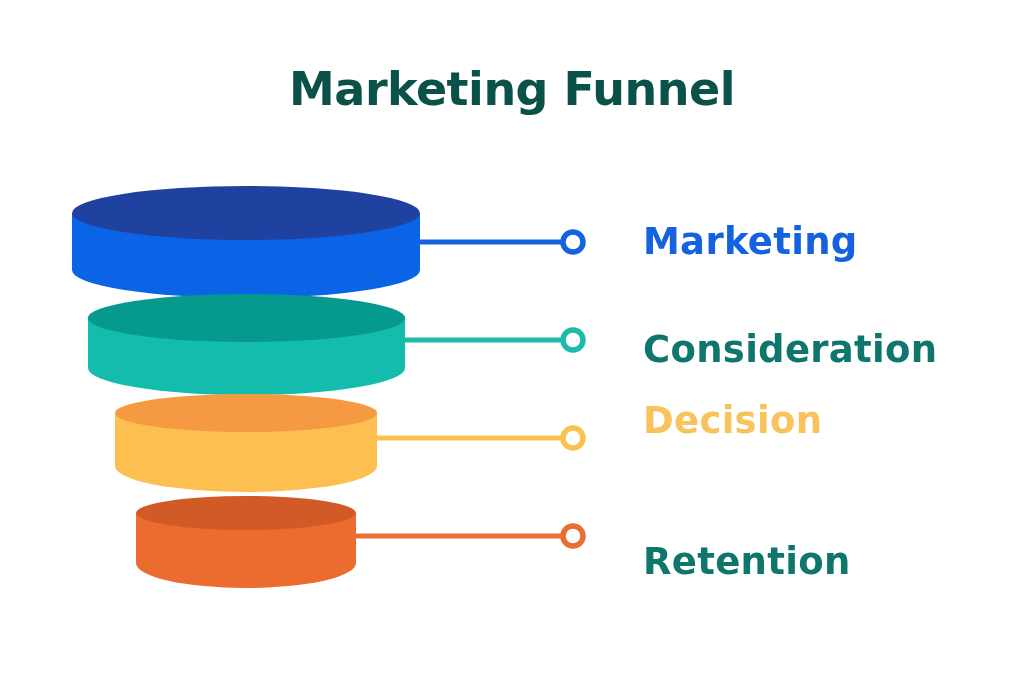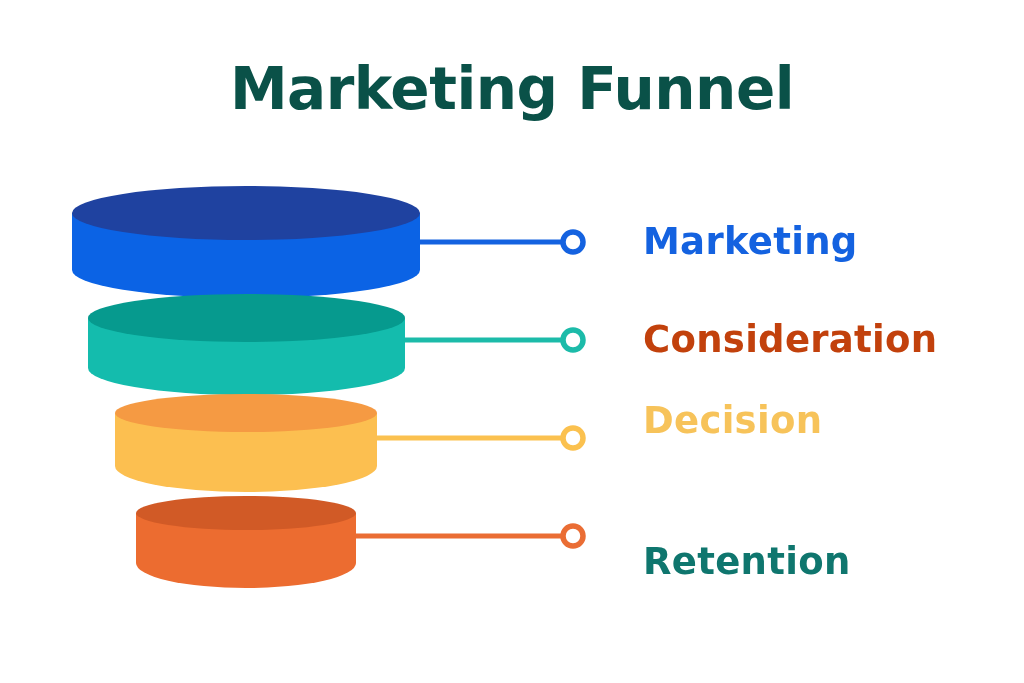--- a/index.html
+++ b/index.html
@@ -1,19 +1,19 @@
 <!DOCTYPE html>
 <html><head>
   <meta charset="utf-8">
   <style>
     html, body { margin: 0; padding: 0; background: #ffffff; }
     body { width: 1024px; height: 683px; position: relative; overflow: hidden; font-family: "DejaVu Sans", sans-serif; }
     .title {
       position: absolute; left: 0; top: 44px; width: 1024px; text-align: center;
-      font-family: "DejaVu Sans", sans-serif; font-weight: bold; font-size: 58px;
+      font-family: "DejaVu Sans", sans-serif; font-weight: bold; font-size: 46px;
       letter-spacing: -0.5px; line-height: 90px;
     }
     svg.funnel { position: absolute; left: 0; top: 0; }
     .label {
       position: absolute; left: 643px; font-family: "DejaVu Sans", sans-serif;
       font-weight: bold; font-size: 37px; line-height: 44px; letter-spacing: 0.3px;
     }
   </style>
 </head>
 <body>
@@ -45,15 +45,15 @@
 
   <g>
     <path class="side" d="M136,513 L136,563 A110,25 0 0 0 356,563 L356,513 Z" fill="#ec6c30"></path>
     <ellipse class="top" cx="246" cy="513" rx="110" ry="17" fill="#d15a26"></ellipse>
     <line class="ln" x1="356" y1="536" x2="562" y2="536" stroke="#ea6d34" stroke-width="5"></line>
     <circle class="nd" cx="573" cy="536" r="10" fill="#ffffff" stroke="#ea6d34" stroke-width="5.5"></circle>
   </g>
 </svg>
 
 <div class="label" style="top: 220px; color: rgb(20, 98, 224);">Marketing</div>
-<div class="label" style="top: 318px; color: #c2410c;">Consideration</div>
+<div class="label" style="top: 328px; color: #0f766e;">Consideration</div>
 <div class="label" style="top: 399px; color: rgb(247, 195, 90);">Decision</div>
 <div class="label" style="top: 540px; color: #0f766e;">Retention</div>
 
 </body></html>

